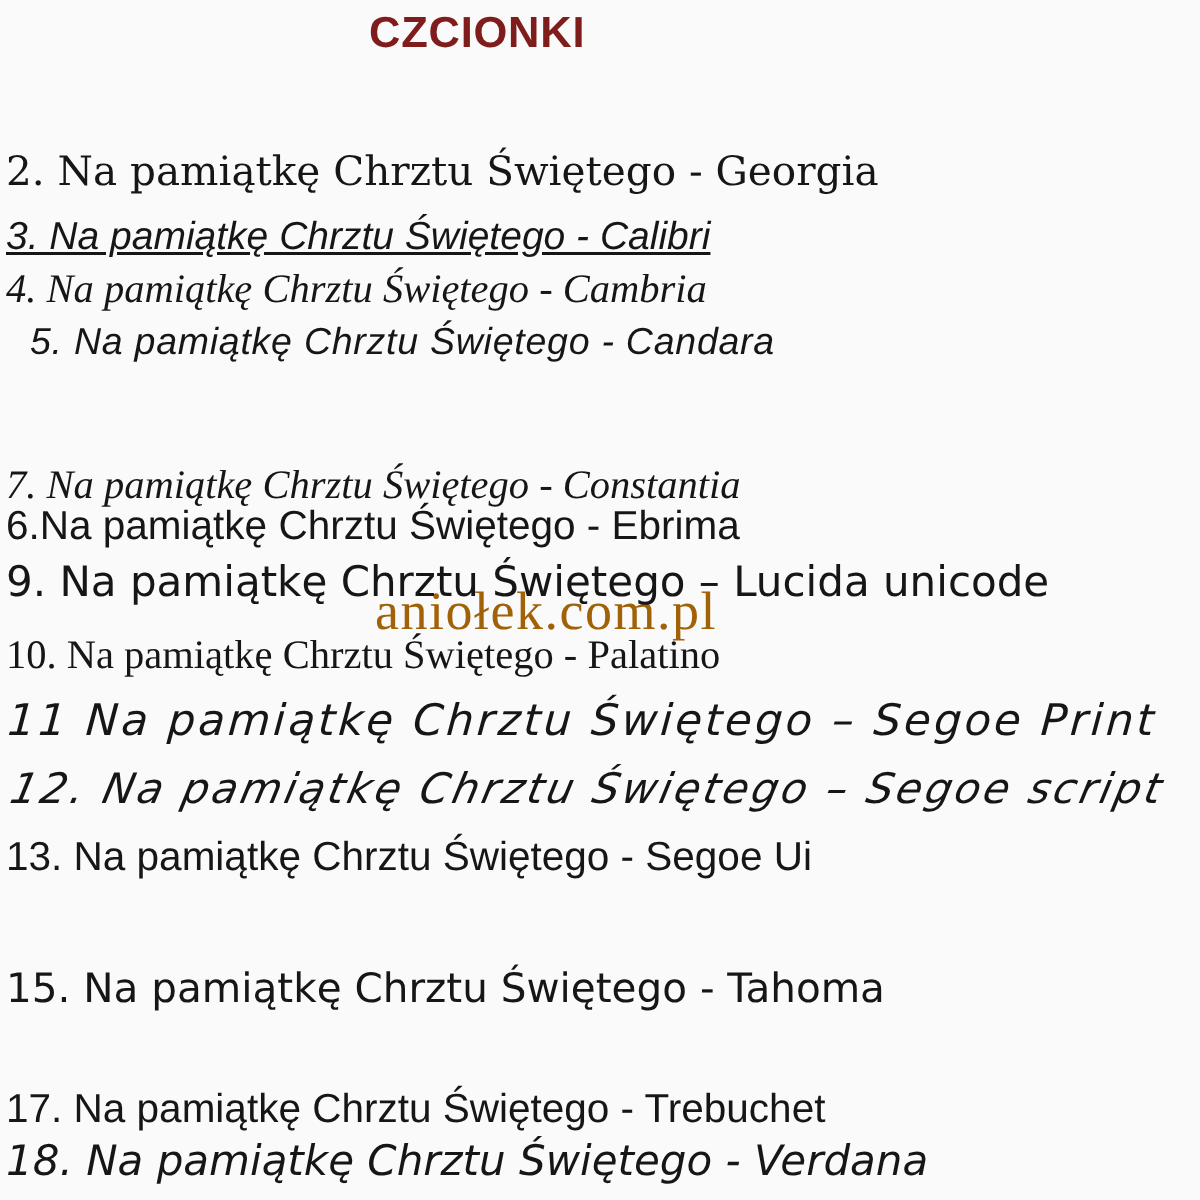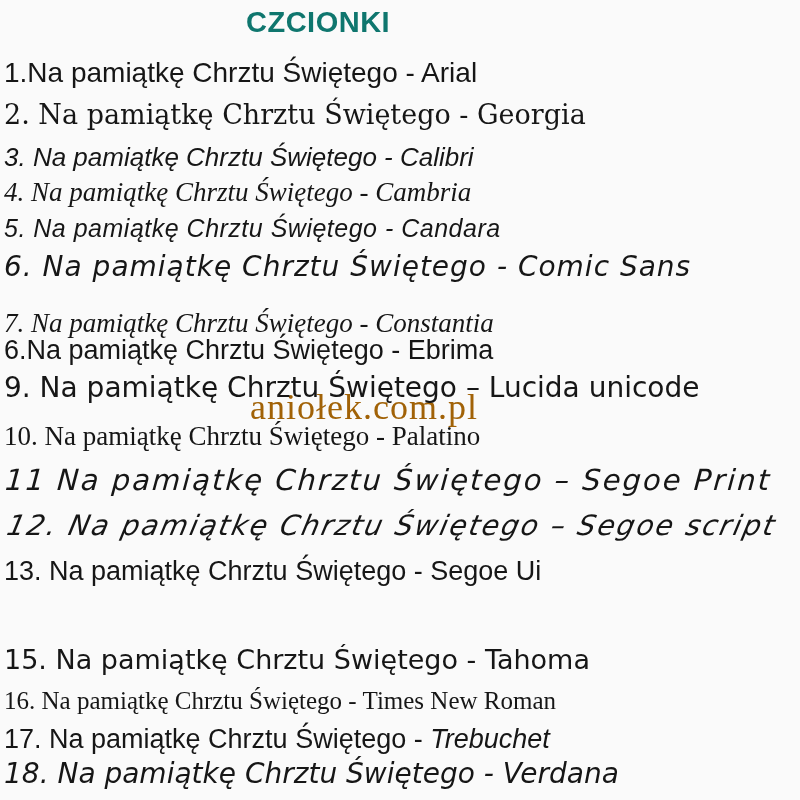--- a/index.html
+++ b/index.html
@@ -7,76 +7,73 @@
     position:relative;
     width:800px;height:800px;
     background:#fafafa;
     overflow:hidden;
     color:#161616;
   }
   .title{
     position:absolute;left:246px;top:6px;margin:0;
     font:bold 29px "Liberation Sans",sans-serif;
     letter-spacing:.5px;
-    color:#0f766e;
+    color:#7f1d1d;
   }
   .watermark{
     position:absolute;left:250px;top:386px;
     font:36px "Liberation Serif",serif;
     letter-spacing:1px;
     color:#a16207;
     z-index:0;
   }
   .line{
     position:absolute;left:4px;
     white-space:nowrap;
     line-height:1.1;
     z-index:1;
   }
   .l1 {top:57px; font:28px "Liberation Sans",sans-serif;}
   .l2 {top:99px; font:27px "DejaVu Serif",serif;}
-  .l3 {top:142px;font:italic 26px "Liberation Sans",sans-serif;}
+  .l3 {top:142px;font:italic 26px "Liberation Sans",sans-serif;text-decoration:underline;}
   .l4 {top:177px;font:italic 27px "Liberation Serif",serif;}
-  .l5 {top:214px;font:italic 25px "Liberation Sans",sans-serif;letter-spacing:.5px;}
+  .l5 {top:214px;font:italic 25px "Liberation Sans",sans-serif;letter-spacing:.5px;margin-left:16px;}
   .l6 {top:250px;font:italic 28px "DejaVu Sans",sans-serif;letter-spacing:1px;}
   .l7 {top:308px;font:italic 27px "Liberation Serif",serif;}
   .l8 {top:335px;font:27px "Liberation Sans",sans-serif;}
   .l9 {top:371px;font:28px "DejaVu Sans",sans-serif;}
   .l10{top:421px;font:27px "Liberation Serif",serif;}
   .l11{top:463px;font:italic 29px "DejaVu Sans",sans-serif;letter-spacing:2px;transform:skewX(-4deg);transform-origin:0 100%;}
   .l12{top:509px;font:italic 28px "DejaVu Sans",sans-serif;letter-spacing:2px;transform:skewX(-12deg);transform-origin:0 100%;}
   .l13{top:556px;font:27px "Liberation Sans",sans-serif;}
   .l14{top:600px;font:26px "DejaVu Serif",serif;}
   .l14 .seg-a{font-style:italic;}
   .l15{top:644px;font:27px "DejaVu Sans",sans-serif;text-align:center;}
   .l16{top:687px;font:25px "Liberation Serif",serif;}
   .l17{top:724px;font:27px "Liberation Sans",sans-serif;}
-  .l17 .seg-b{font-style:italic;}
+  .l17 .seg-b{}
   .l18{top:757px;font:italic 28px "DejaVu Sans",sans-serif;}
 </style>
 </head>
 <body>
 
 <div class="page">
 
   <h1 class="title">CZCIONKI</h1>
 
   <div class="watermark">aniołek.com.pl</div>
 
-  <div class="line l1"><span class="seg-a">1.Na pamiątkę Chrztu Świętego - Arial</span><span class="seg-b"></span></div>
   <div class="line l2"><span class="seg-a">2. Na pamiątkę Chrztu Świętego - Georgia</span><span class="seg-b"></span></div>
   <div class="line l3"><span class="seg-a">3. Na pamiątkę Chrztu Świętego - Calibri</span><span class="seg-b"></span></div>
   <div class="line l4"><span class="seg-a">4. Na pamiątkę Chrztu Świętego - Cambria</span><span class="seg-b"></span></div>
   <div class="line l5"><span class="seg-a">5. Na pamiątkę Chrztu Świętego - Candara</span><span class="seg-b"></span></div>
-  <div class="line l6"><span class="seg-a">6. Na pamiątkę Chrztu Świętego - Comic Sans</span><span class="seg-b"></span></div>
   <div class="line l7"><span class="seg-a">7. Na pamiątkę Chrztu Świętego - Constantia</span><span class="seg-b"></span></div>
   <div class="line l8"><span class="seg-a">6.Na pamiątkę Chrztu Świętego - Ebrima</span><span class="seg-b"></span></div>
   <div class="line l9"><span class="seg-a">9. Na pamiątkę Chrztu Świętego – Lucida unicode</span><span class="seg-b"></span></div>
   <div class="line l10"><span class="seg-a">10. Na pamiątkę Chrztu Świętego - Palatino</span><span class="seg-b"></span></div>
   <div class="line l11"><span class="seg-a">11 Na pamiątkę Chrztu Świętego – Segoe Print</span><span class="seg-b"></span></div>
   <div class="line l12"><span class="seg-a">12. Na pamiątkę Chrztu Świętego – Segoe script</span><span class="seg-b"></span></div>
   <div class="line l13"><span class="seg-a">13. Na pamiątkę Chrztu Świętego - Segoe Ui</span><span class="seg-b"></span></div>
   <div class="line l15"><span class="seg-a">15. Na pamiątkę Chrztu Świętego - Tahoma</span><span class="seg-b"></span></div>
-  <div class="line l16"><span class="seg-a">16. Na pamiątkę Chrztu Świętego - Times New Roman</span><span class="seg-b"></span></div>
   <div class="line l17"><span class="seg-a">17. Na pamiątkę Chrztu Świętego - </span><span class="seg-b">Trebuchet</span></div>
   <div class="line l18"><span class="seg-a">18. Na pamiątkę Chrztu Świętego - Verdana</span><span class="seg-b"></span></div>
 
 </div>
 
 </body></html>

